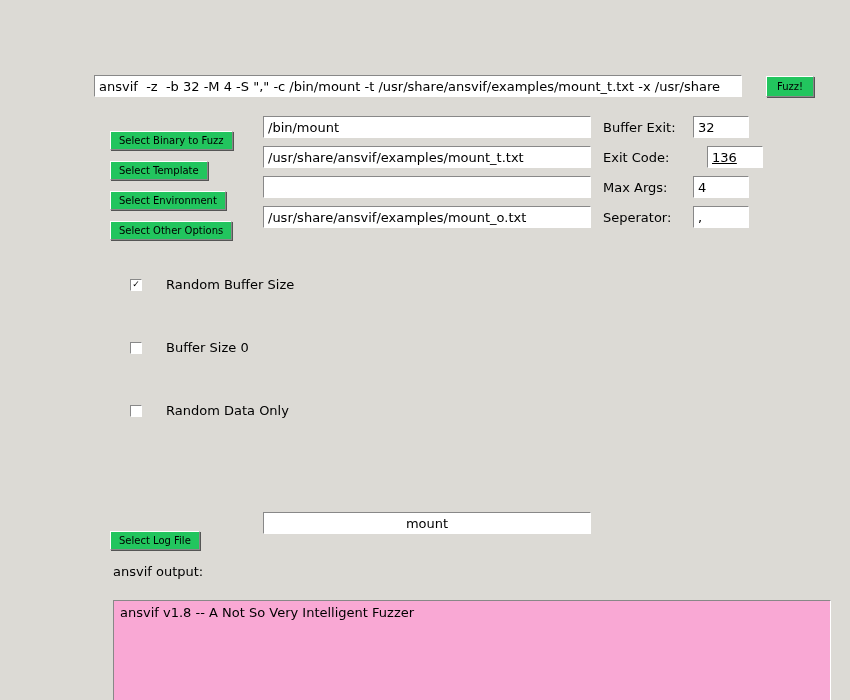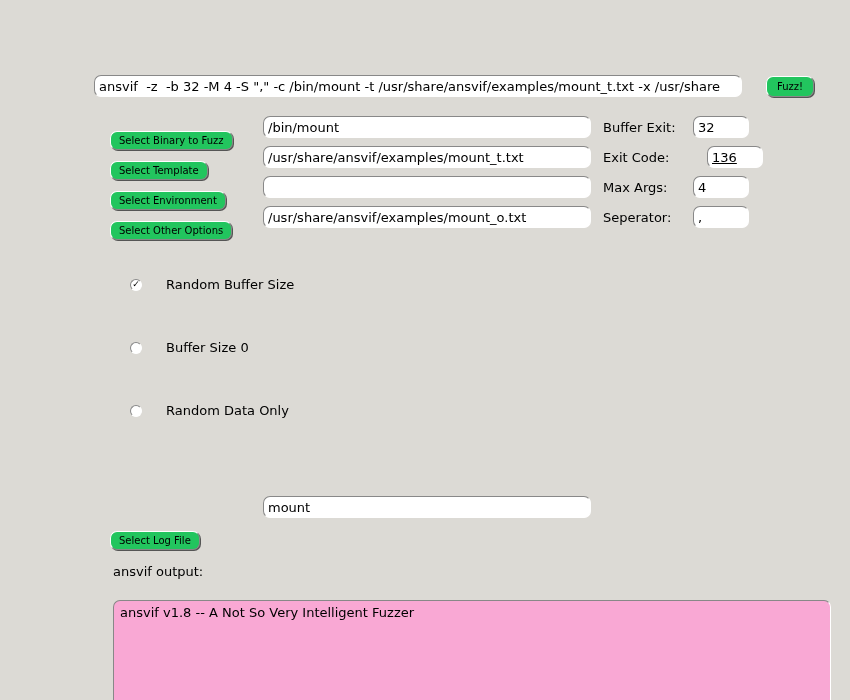--- a/index.html
+++ b/index.html
@@ -1,19 +1,18 @@
 <!DOCTYPE html>
 <html><head>
   <meta charset="utf-8">
   <style>
     * {
       box-sizing: border-box;
       margin: 16px;
       padding: 0;
-      border-radius: 7px;
     }
     body {
       background: #dcdad5;
       font-family: "DejaVu Sans", Arial, sans-serif;
       font-size: 13px;
       color: #000;
       width: 850px;
       height: 700px;
       overflow: hidden;
       position: relative;
@@ -173,17 +172,17 @@
   </div>
   <div class="check-row">
     <span class="check-box"></span>
     <span>Random Data Only</span>
   </div>
 </div>
 
 <div class="row row-log">
   <button class="btn">Select Log File</button>
 </div>
-<input class="txt txt-mid col-input" style="top: 448px;" type="text" value="mount">
+<input class="txt txt-mid col-input" style="top: 464px; text-align: center;" type="text" value="mount">
 
 <div class="output-label">ansvif output:</div>
 
 <div class="output-box">ansvif v1.8 -- A Not So Very Intelligent Fuzzer</div>
 
 </body></html>

